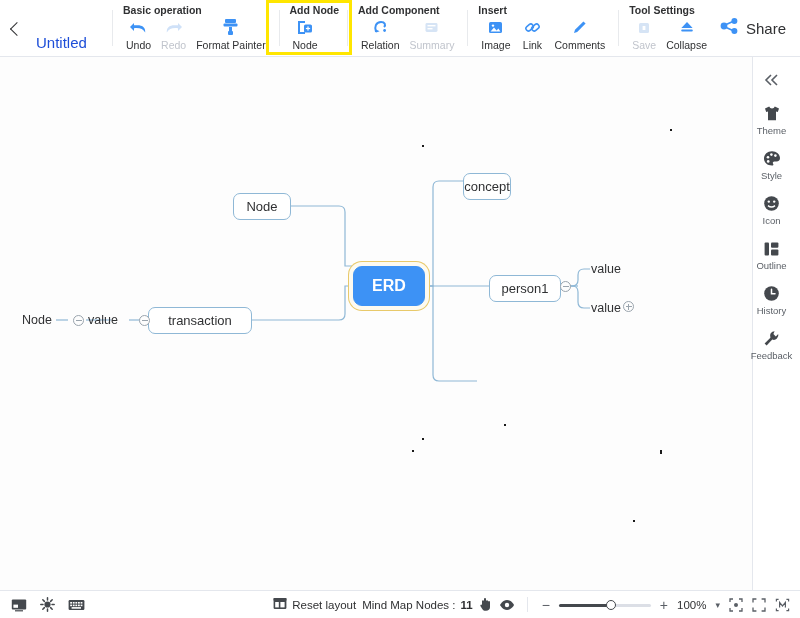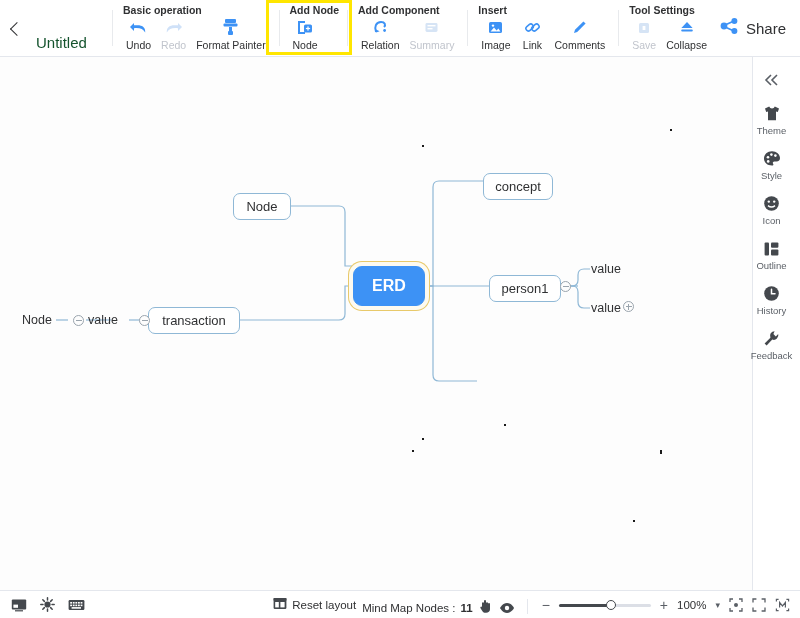--- a/index.html
+++ b/index.html
@@ -18,21 +18,21 @@
   .doc-head {
     width: 128px; display: flex; align-items: center; gap: 14px;
     padding-left: 8px; height: 57px;
   }
   .back-chevron { width: 14px; height: 14px; position: relative; cursor: pointer; }
   .back-chevron::before {
     content: ""; position: absolute; left: 4px; top: 2px;
     width: 9px; height: 9px; border-left: 1.6px solid #303133;
     border-bottom: 1.6px solid #303133; transform: rotate(45deg);
   }
-  .doc-title { font-size: 15px; color: #14532d; white-space: nowrap; margin-top: 28px; }
+  .doc-title { font-size: 15px; color: #1d4ed8; white-space: nowrap; margin-top: 28px; }
 
   .tb-sep { width: 1px; background: #e8eaed; margin: 10px 0; }
 
   .tb-group { position: relative; padding: 4px 8px 0 8px; height: 57px; }
   .tb-group-title {
     font-size: 10.5px; color: #303133; font-weight: bold;
     white-space: nowrap; margin-bottom: 1px; padding-left: 2px;
   }
   .tb-items { display: flex; align-items: flex-start; }
   .tb-item {
@@ -101,21 +101,21 @@
   .rail-ico { height: 19px; display: flex; align-items: center; justify-content: center; }
   .rail-lbl { font-size: 9.5px; color: #5a5f66; margin-top: 2px; line-height: 11px; white-space: nowrap; }
 
   
   .status {
     position: absolute; left: 0; bottom: 0; width: 800px; height: 28px;
     background: #ffffff; border-top: 1px solid #e4e7ed;
     display: flex; align-items: center;
   }
   .st-left { display: flex; align-items: center; gap: 13px; padding-left: 11px; }
-  .st-mid { margin-left: auto; display: flex; align-items: flex-end; gap: 6px; }
+  .st-mid { margin-left: auto; display: flex; align-items: center; gap: 6px; }
   .st-btn { display: flex; align-items: center; gap: 5px; cursor: pointer; }
   .st-txt { font-size: 11.5px; color: #303133; white-space: nowrap; }
   .st-count { font-size: 11.5px; color: #303133; font-weight: bold; }
   .st-divider { width: 1px; height: 15px; background: #e4e7ed; margin: 0 6px; }
   .st-right { display: flex; align-items: center; gap: 9px; padding-right: 10px; margin-left: 8px; }
   .zoom-slider { position: relative; width: 92px; height: 14px; cursor: pointer; }
   .zs-track { position: absolute; top: 6px; left: 0; width: 92px; height: 3px; background: #dcdfe6; border-radius: 2px; }
   .zs-fill { position: absolute; top: 6px; left: 0; width: 52px; height: 3px; background: #44484d; border-radius: 2px; }
   .zs-knob {
     position: absolute; top: 2px; left: 47px; width: 10px; height: 10px;
@@ -318,24 +318,24 @@
     <path d="M566 229 L572 229 Q578 229 578 235 L578 245 Q578 251 584 251 L590 251" stroke="#8fb8d6" stroke-width="1.2" fill="none"></path>
   </svg>
 
   <div class="node root" style="left:353px; top:209px; width:72px; height:40px;">
     <span>ERD</span>
   </div>
 
   <div class="node" style="left:233px; top:136px; width:58px; height:27px;">
     <span>Node</span>
   </div>
-  <div class="node" style="left:148px; top:250px; width:92px; height:27px;">
+  <div class="node" style="left:148px; top:250px; width:104px; height:27px;">
     <span>transaction</span>
   </div>
-  <div class="node" style="left:483px; top:116px; width:70px; height:27px;">
+  <div class="node" style="left:463px; top:116px; width:48px; height:27px;">
     <span>concept</span>
   </div>
   <div class="node" style="left:489px; top:218px; width:72px; height:27px;">
     <span>person1</span>
   </div>
 
   <div class="leaf" style="left:88px; top:256px;">value</div>
   <div class="leaf" style="left:22px; top:256px;">Node</div>
   <div class="leaf" style="left:591px; top:205px;">value</div>
   <div class="leaf" style="left:591px; top:244px;">value</div>

